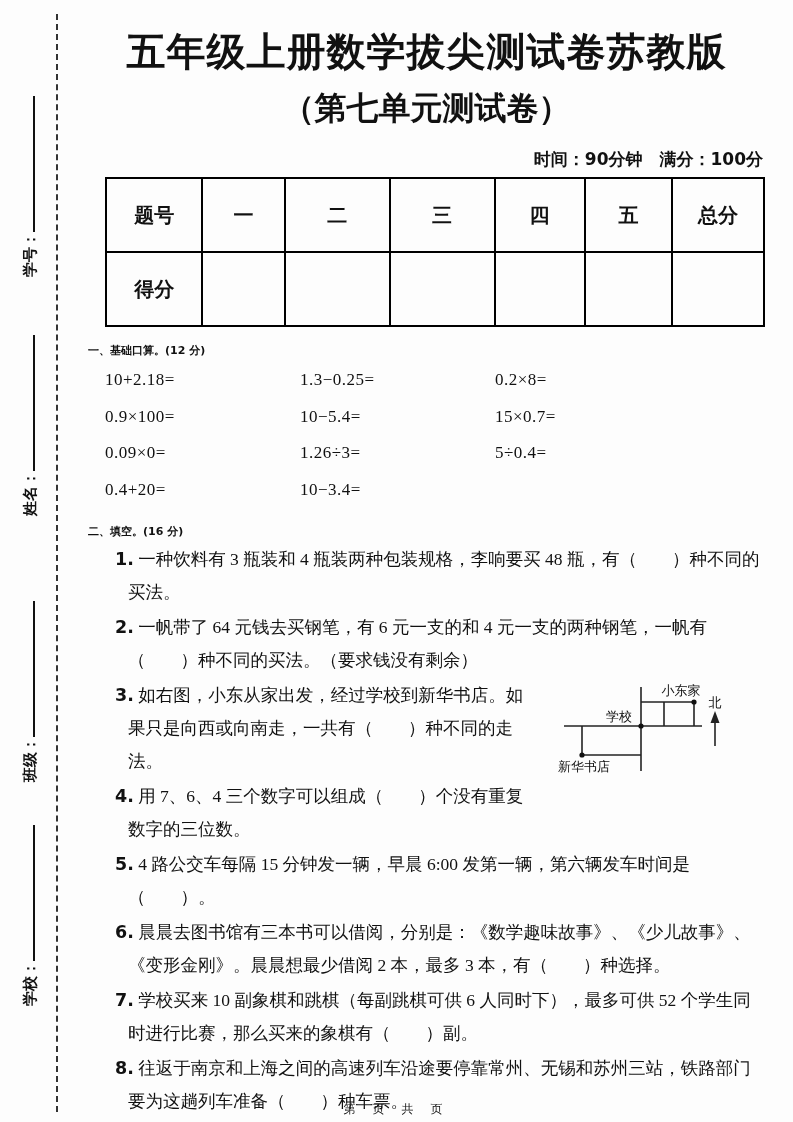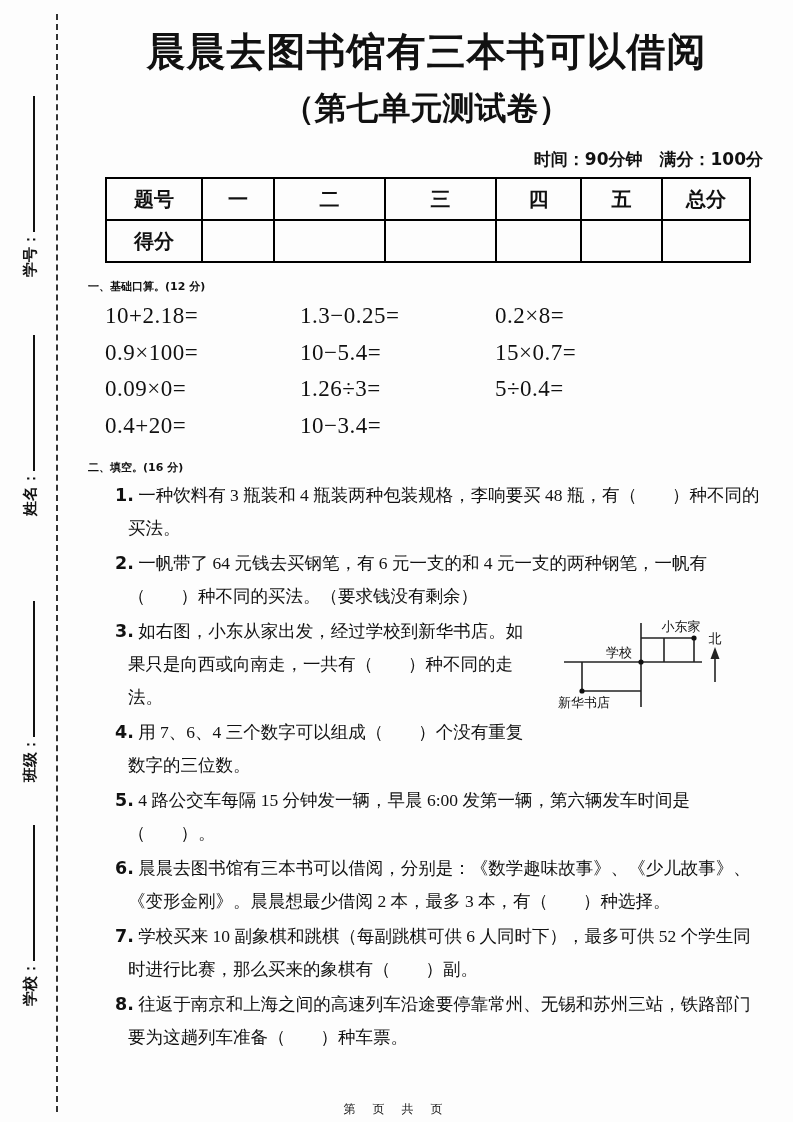--- a/index.html
+++ b/index.html
@@ -14,25 +14,25 @@
   .content{position:absolute;left:88px;top:26px;width:677px;}
   .title{font-family:"DejaVu Sans",sans-serif;font-weight:bold;font-size:39px;
          text-align:center;letter-spacing:1px;margin:0;line-height:52px;}
   .subtitle{font-family:"DejaVu Sans",sans-serif;font-weight:bold;font-size:32px;
             text-align:center;margin:8px 0 0 0;line-height:44px;}
   .meta{font-family:"DejaVu Sans",sans-serif;font-weight:bold;font-size:17px;
         text-align:right;margin:18px 2px 6px 0;}
   table.score{border-collapse:collapse;margin-left:17px;table-layout:fixed;}
   table.score td{border:2px solid #000;height:40px;text-align:center;
                  font-family:"DejaVu Sans",sans-serif;font-weight:bold;font-size:20px;
-                 padding:0;}
+                 padding:16px;}
   .sec-head{font-family:"DejaVu Sans",sans-serif;font-weight:bold;font-size:11px;
             margin:16px 0 4px 0;}
   .oral-grid{display:grid;grid-template-columns:195px 195px 1fr;
-             margin-left:17px;font-size:23px;line-height:36.5px;letter-spacing:.5px;}
+             margin-left:17px;font-size:17px;line-height:36.5px;letter-spacing:.5px;}
   .questions{font-size:17.5px;line-height:33px;}
   .q{margin-left:27px;padding-left:13px;text-indent:-13px;margin-bottom:2px;}
   .qnum{font-family:"DejaVu Sans",sans-serif;font-weight:bold;}
   .route-diagram{float:right;width:205px;height:132px;margin:-6px 16px 4px 10px;}
   .route-diagram text{font-size:13px;fill:#111;font-family:"Liberation Serif",serif;}
   .footer{position:absolute;bottom:4px;left:0;width:100%;text-align:center;
           font-size:12px;letter-spacing:7px;}
 </style>
 </head>
 <body>
@@ -48,21 +48,21 @@
     <span>姓名：</span><span class="blank"></span>
   </div>
   <div class="side-group" style="top:670px">
     <span>班级：</span><span class="blank"></span>
   </div>
   <div class="side-group" style="top:894px">
     <span>学校：</span><span class="blank"></span>
   </div>
 
   <div class="content">
-    <h1 class="title">晨晨去图书馆有三本书可以借阅</h1>
+    <h1 class="title">五年级上册数学拔尖测试卷苏教版</h1>
     <h2 class="subtitle">（第七单元测试卷）</h2>
     <div class="meta">时间：90分钟　满分：100分</div>
 
     <table class="score">
       <tbody>
           <tr>
         <td style="width:94px">题号</td>
         <td style="width:70px">一</td>
         <td style="width:109px">二</td>
         <td style="width:109px">三</td>

